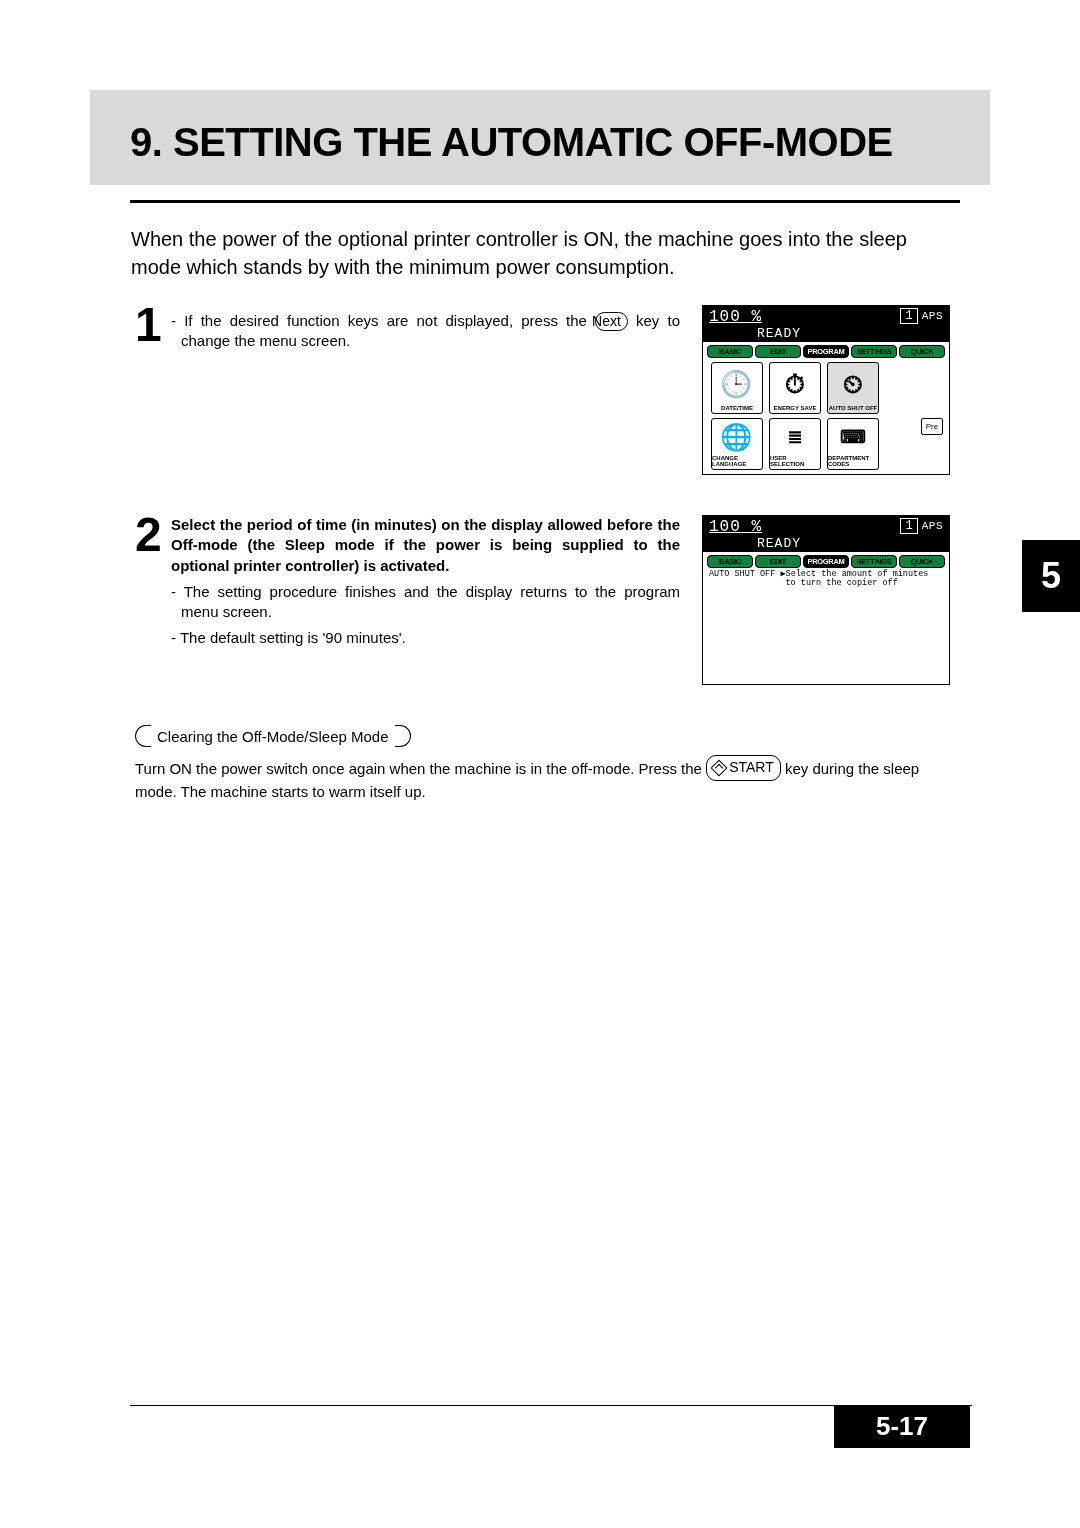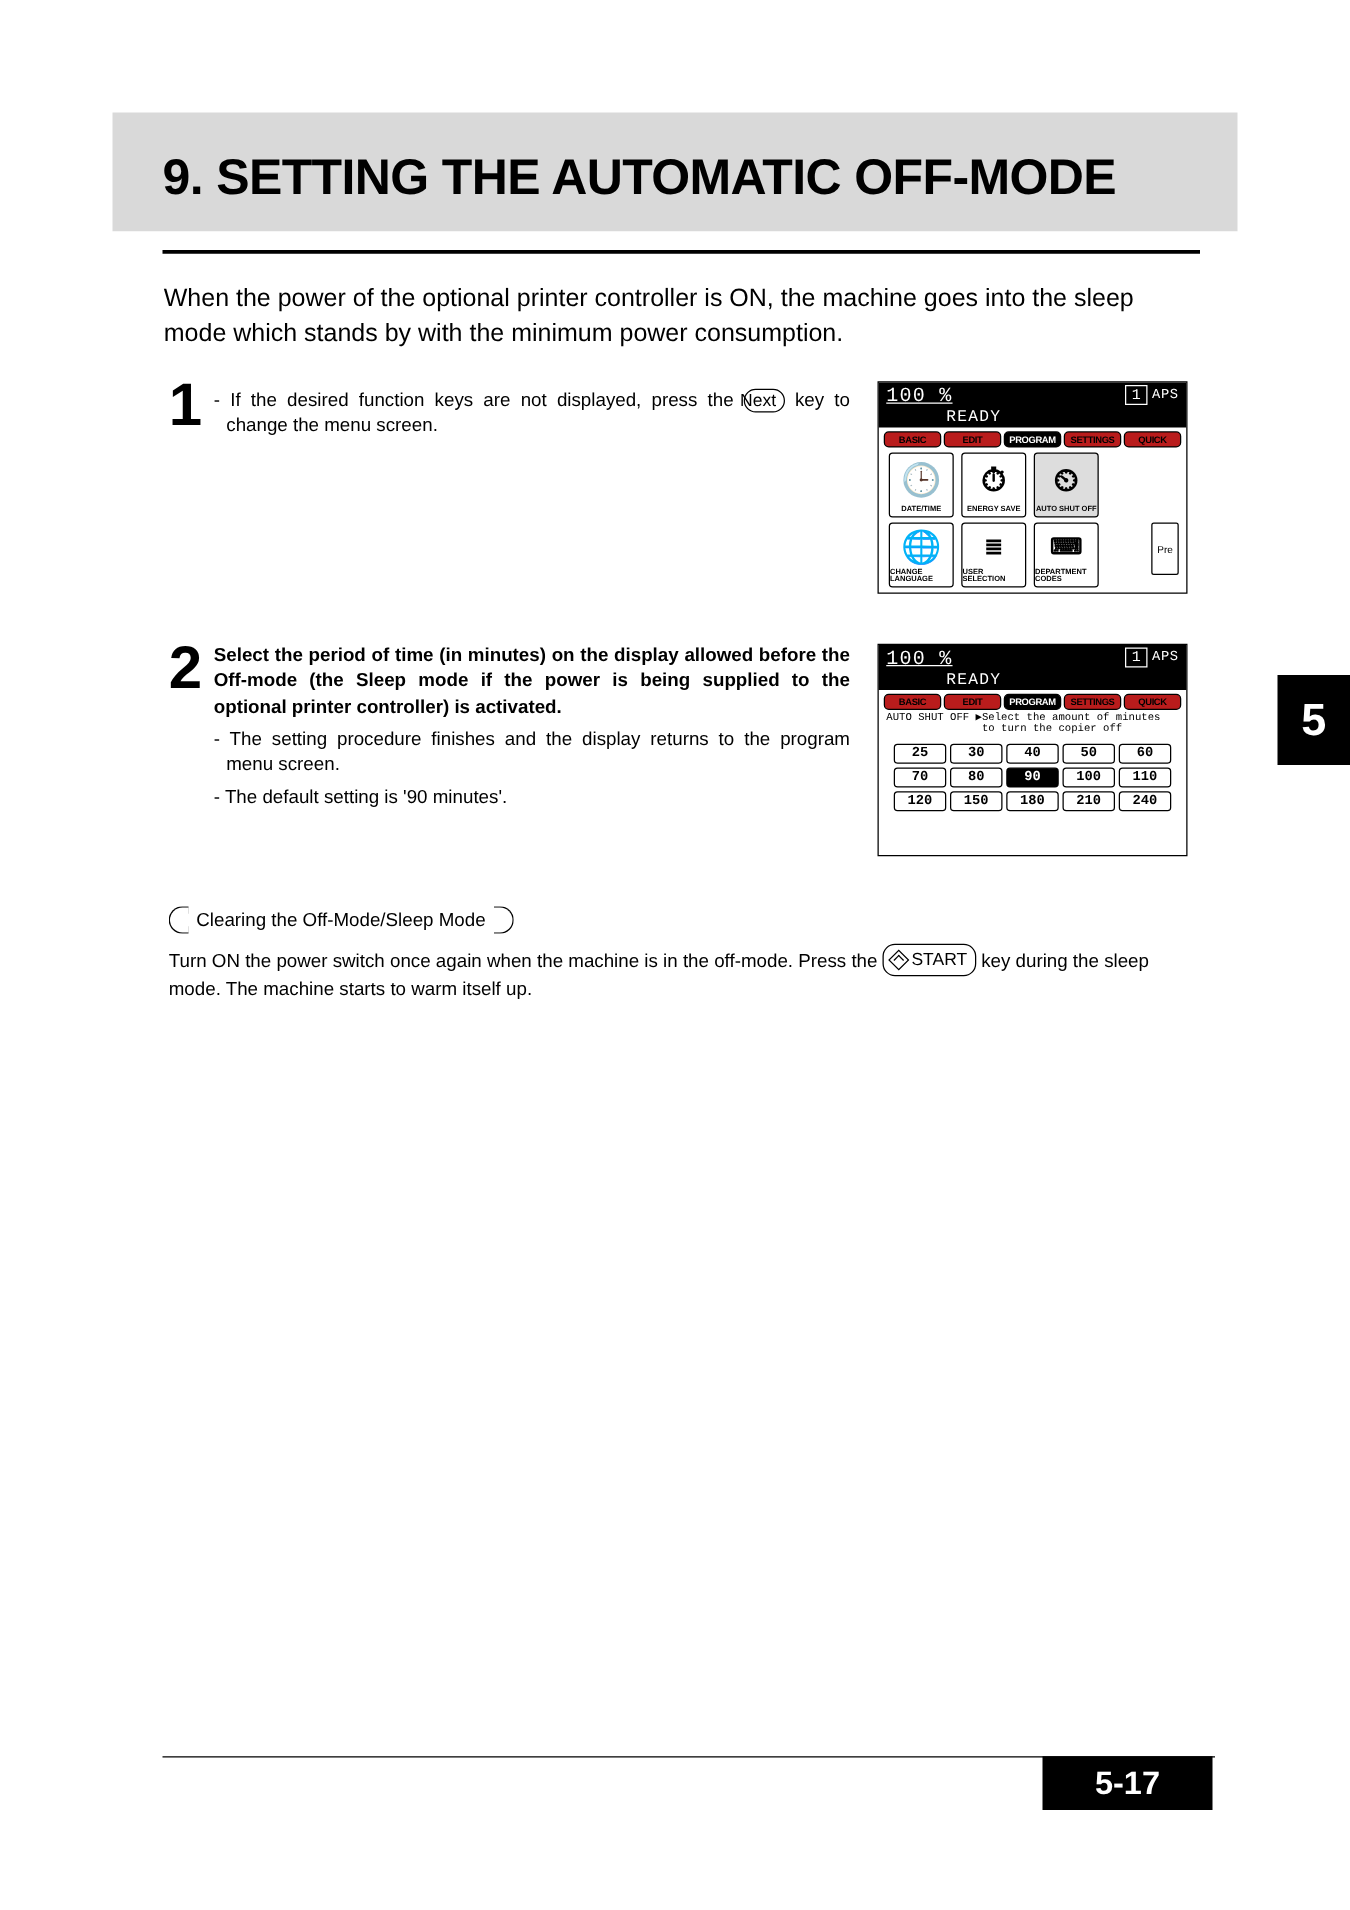--- a/index.html
+++ b/index.html
@@ -97,21 +97,21 @@
     font-size: 8px;
     font-weight: bold;
     justify-content: space-between;
   }
   .tab {
     border: 1.5px solid #000;
     border-radius: 4px;
     padding: 1px 3px;
     text-align: center;
     flex: 1;
-    background: #b91c1c;
+    background: #15803d;
     font-size: 7.5px;
     letter-spacing: -0.3px;
   }
   .tab.active { background: #000; color: #fff; }
   .display-body { padding: 4px 4px; }
   .icon-grid { display: grid; grid-template-columns: repeat(4, 54px); gap: 4px; padding-left: 4px; }
   .icon-btn {
     width: 52px; height: 52px;
     border: 1.5px solid #000;
     border-radius: 3px;
@@ -119,21 +119,21 @@
     align-items: center; justify-content: flex-end;
     font-size: 6px; font-weight: bold;
     padding-bottom: 2px;
     position: relative;
     background: #fff;
   }
   .icon-btn.sel { background: #ddd; }
   .icon-btn svg, .icon-btn .glyph { flex: 1; display: flex; align-items: center; justify-content: center; }
   .glyph { font-size: 26px; line-height: 1; }
   .pre-btn {
-    width: 22px; height: 42px;
+    width: 22px; height: 17px;
     border: 1.5px solid #000;
     border-radius: 2px;
     font-size: 8px;
     display: flex; align-items: center; justify-content: center;
     position: absolute;
     right: 6px;
     top: 60px;
   }
   .time-grid {
     display: grid;
@@ -311,37 +311,20 @@
       </div>
       <div class="tabs">
         <div class="tab">BASIC</div>
         <div class="tab">EDIT</div>
         <div class="tab active">PROGRAM</div>
         <div class="tab">SETTINGS</div>
         <div class="tab">QUICK</div>
       </div>
       <div class="display-prompt" style="white-space:pre;">AUTO SHUT OFF ▶Select the amount of minutes
                to turn the copier off</div>
-      <div class="time-grid">
-        <div class="time-btn">25</div>
-        <div class="time-btn">30</div>
-        <div class="time-btn">40</div>
-        <div class="time-btn">50</div>
-        <div class="time-btn">60</div>
-        <div class="time-btn">70</div>
-        <div class="time-btn">80</div>
-        <div class="time-btn sel">90</div>
-        <div class="time-btn">100</div>
-        <div class="time-btn">110</div>
-        <div class="time-btn">120</div>
-        <div class="time-btn">150</div>
-        <div class="time-btn">180</div>
-        <div class="time-btn">210</div>
-        <div class="time-btn">240</div>
-      </div>
     </div>
   </div>
 
   <div class="section-pill">
     <div class="pill-cap-l"></div>
     <div class="pill-text">Clearing the Off-Mode/Sleep Mode</div>
     <div class="pill-cap-r"></div>
   </div>
   <div class="clearing-body">
     <span>Turn ON the power switch once again when the machine is in the off-mode. Press the </span><span class="start-key">

